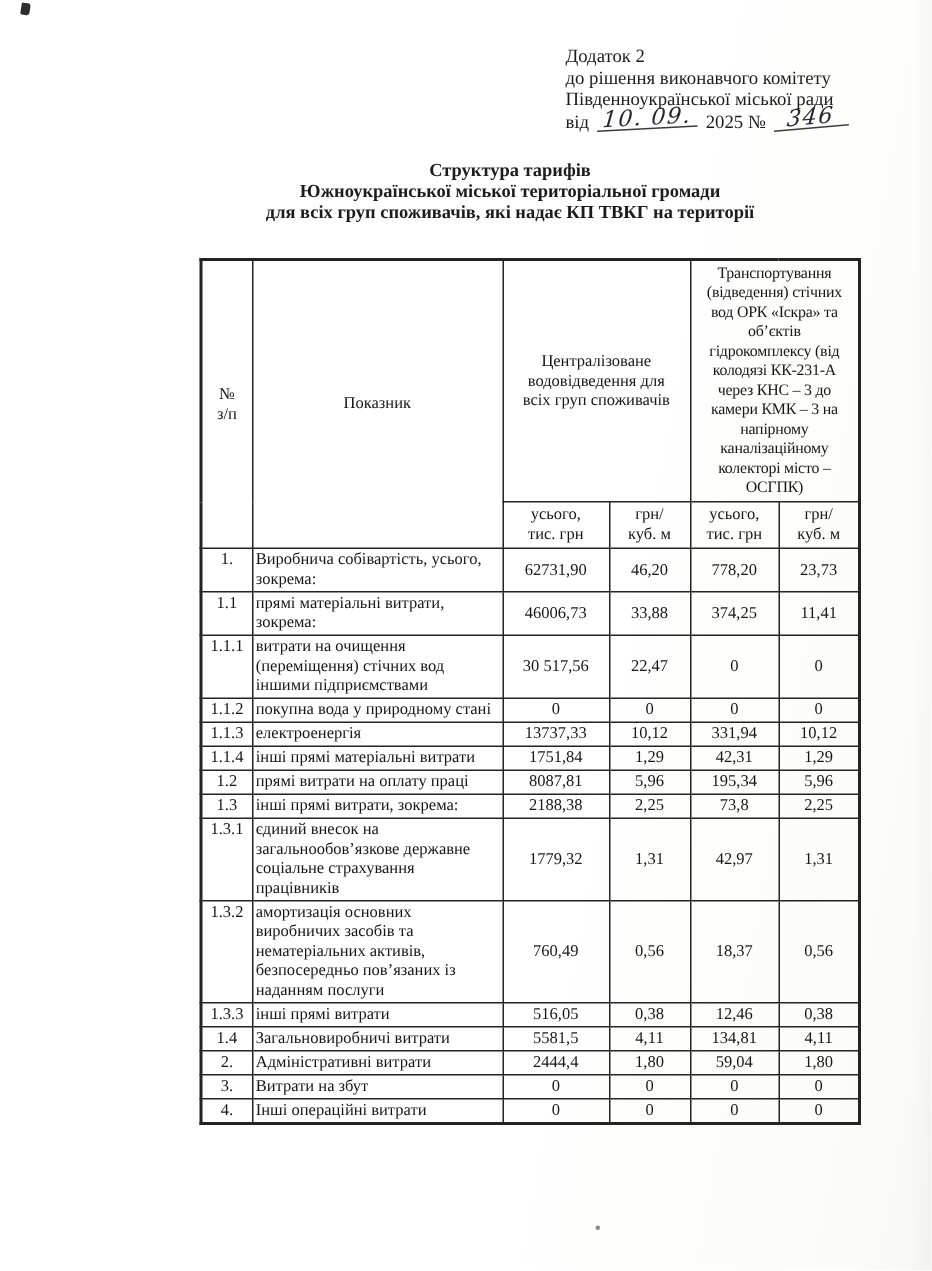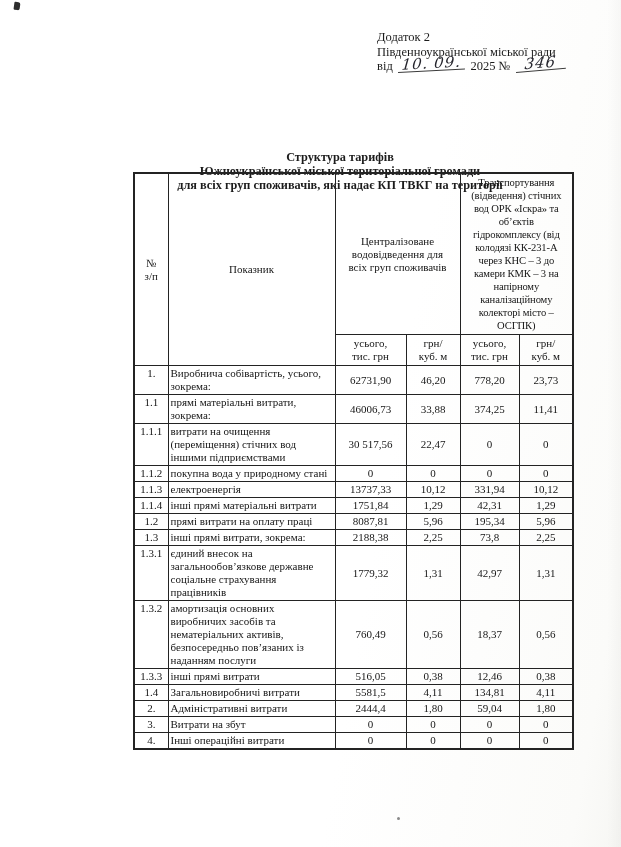--- a/index.html
+++ b/index.html
@@ -65,21 +65,20 @@
   }
   .hw-num { transform: rotate(-5deg) skewX(-10deg); padding: 0 10px 0 8px; }
   .title-block {
     position: absolute;
     left: 110px; top: 106px;
     width: 460px;
     text-align: center;
     font-weight: bold;
     font-size: 12.3px;
     line-height: 14.2px;
-    margin-top: 44px;
   }
   table.tariff {
     position: absolute;
     left: 133px; top: 172px;
     width: 439px;
     border-collapse: collapse;
     table-layout: fixed;
     font-size: 11px;
     line-height: 13px;
     color: #161616;
@@ -121,20 +120,21 @@
 </head>
 <body>
 
 <div class="page">
 
   <div class="corner-mark"></div>
   <div class="speck"></div>
 
   <div class="ref-block">
     <span class="ref-line">Додаток 2</span>
+    <span class="ref-line">до рішення виконавчого комітету</span>
     <span class="ref-line">Південноукраїнської міської ради</span>
     <span class="ref-line">
       <span>від</span>
       <span class="hw">10. 09.</span>
       <span>2025 №</span>
       <span class="hw hw-num">346</span>
     </span>
   </div>
 
   <div class="title-block">

